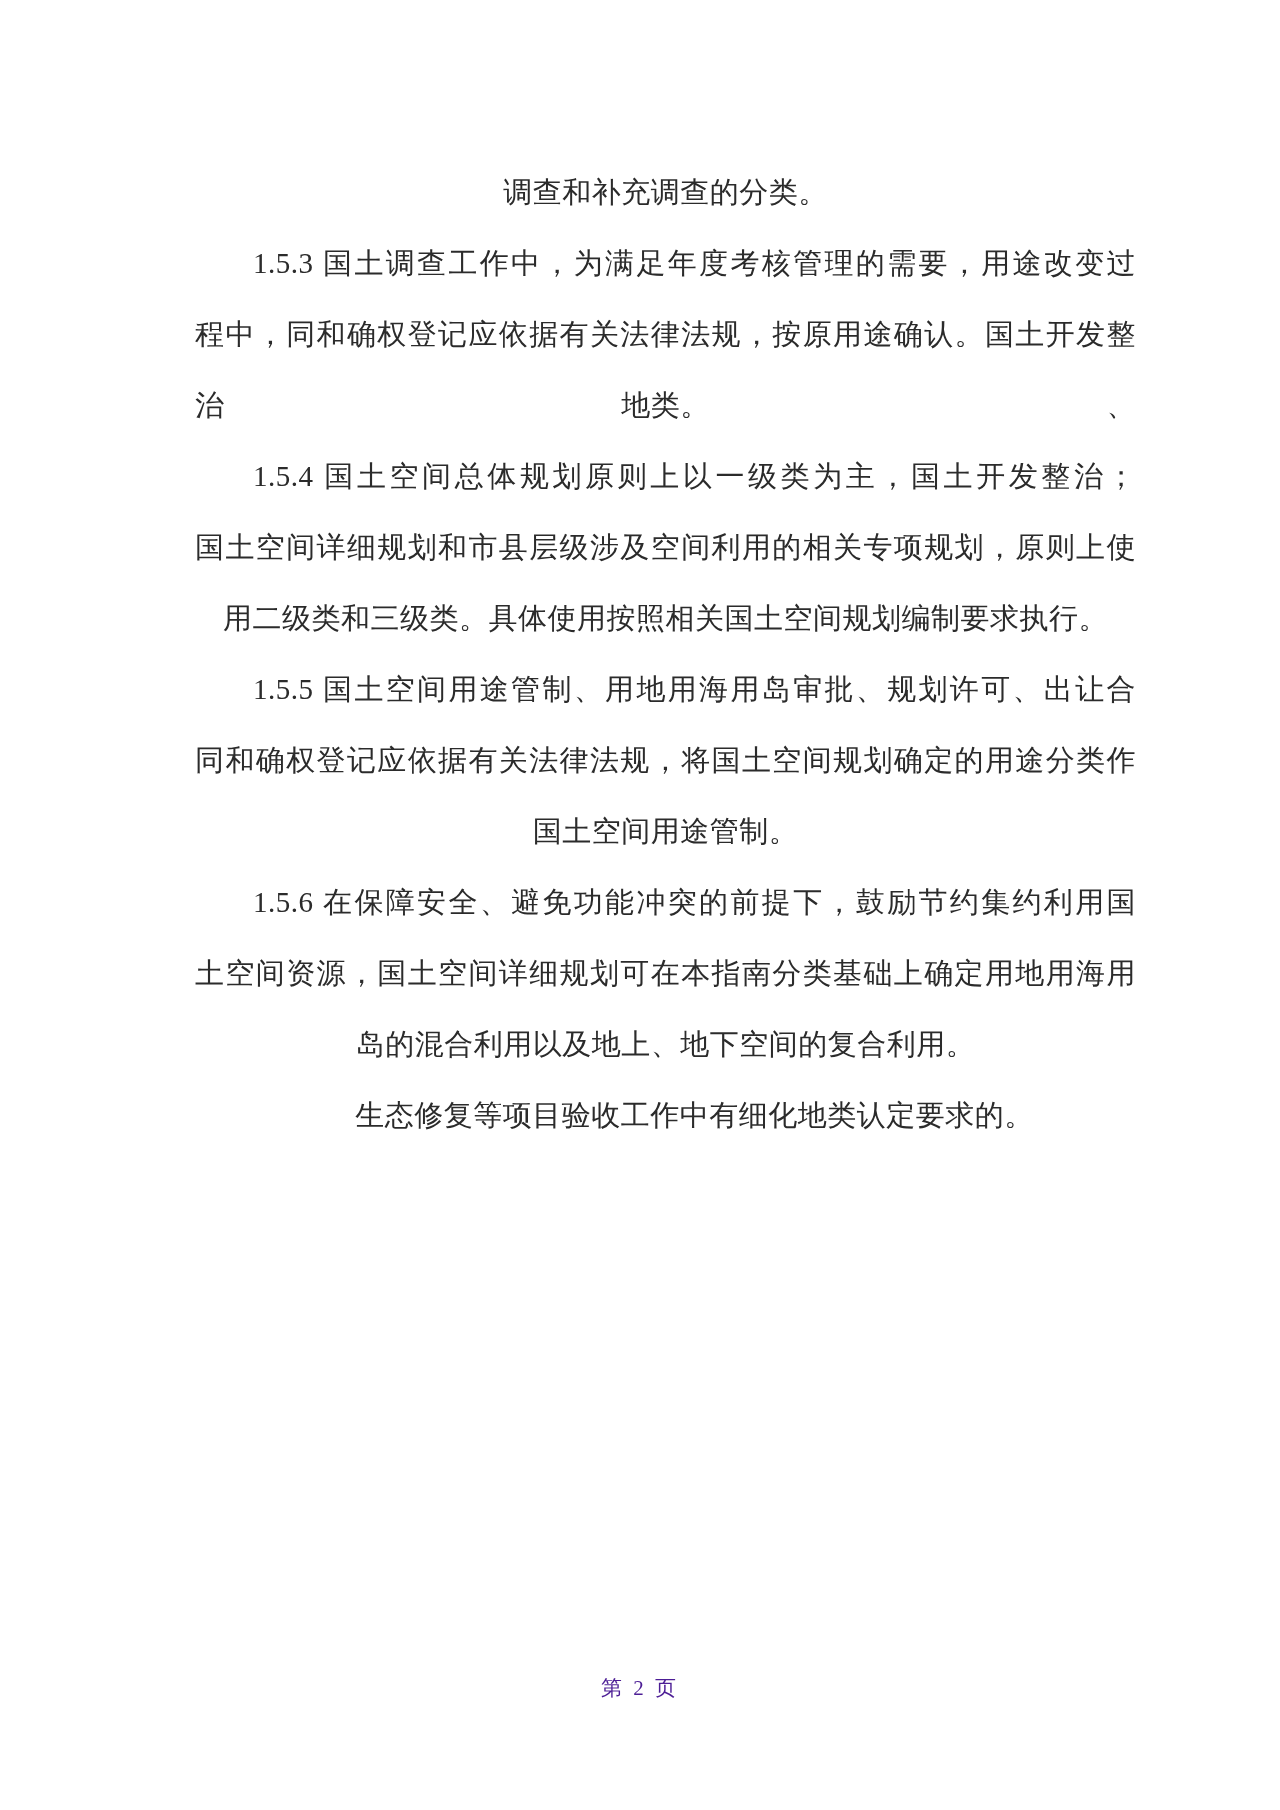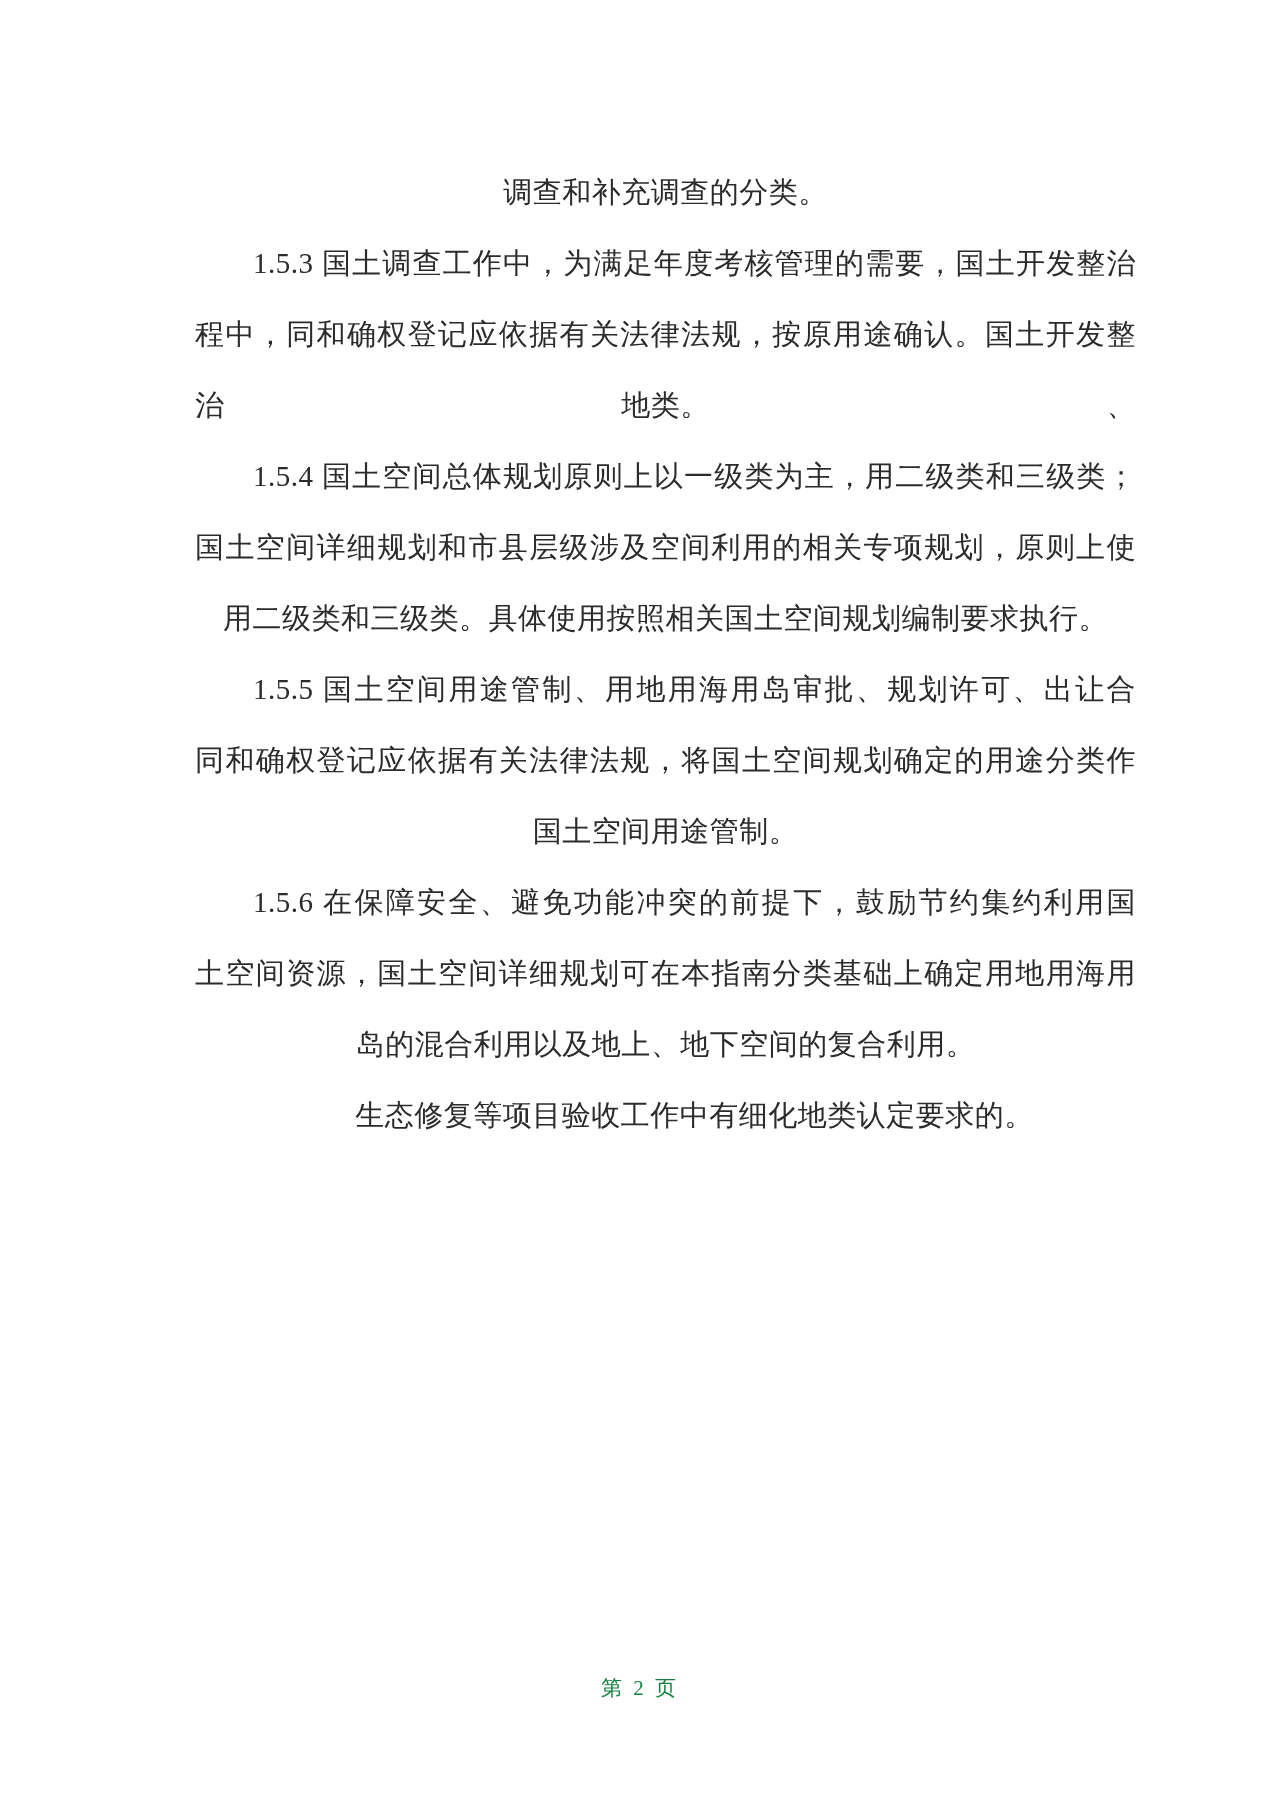--- a/index.html
+++ b/index.html
@@ -42,34 +42,34 @@
     position: absolute;
     left: 0;
     top: 1673px;
     width: 1280px;
     text-align: center;
   }
   .footer .page-num {
     font-size: 21px;
     line-height: 30px;
     letter-spacing: 3px;
-    color: #15803d;
+    color: #4c1d95;
   }
 </style>
 </head>
 <body>
 
 <div class="page">
 
   <div class="text-block">
     <div class="line">调查和补充调查的分类。</div>
-    <div class="line fill indent">1.5.3 国土调查工作中，为满足年度考核管理的需要，国土开发整治</div>
+    <div class="line fill indent">1.5.3 国土调查工作中，为满足年度考核管理的需要，用途改变过</div>
     <div class="line fill">程中，同和确权登记应依据有关法律法规，按原用途确认。国土开发整治、</div>
     <div class="line">地类。</div>
-    <div class="line fill indent">1.5.4 国土空间总体规划原则上以一级类为主，用二级类和三级类；</div>
+    <div class="line fill indent">1.5.4 国土空间总体规划原则上以一级类为主，国土开发整治；</div>
     <div class="line fill">国土空间详细规划和市县层级涉及空间利用的相关专项规划，原则上使</div>
     <div class="line">用二级类和三级类。具体使用按照相关国土空间规划编制要求执行。</div>
     <div class="line fill indent">1.5.5 国土空间用途管制、用地用海用岛审批、规划许可、出让合</div>
     <div class="line fill">同和确权登记应依据有关法律法规，将国土空间规划确定的用途分类作</div>
     <div class="line">国土空间用途管制。</div>
     <div class="line fill indent">1.5.6 在保障安全、避免功能冲突的前提下，鼓励节约集约利用国</div>
     <div class="line fill">土空间资源，国土空间详细规划可在本指南分类基础上确定用地用海用</div>
     <div class="line">岛的混合利用以及地上、地下空间的复合利用。</div>
     <div class="line indent">生态修复等项目验收工作中有细化地类认定要求的。</div>
   </div>

